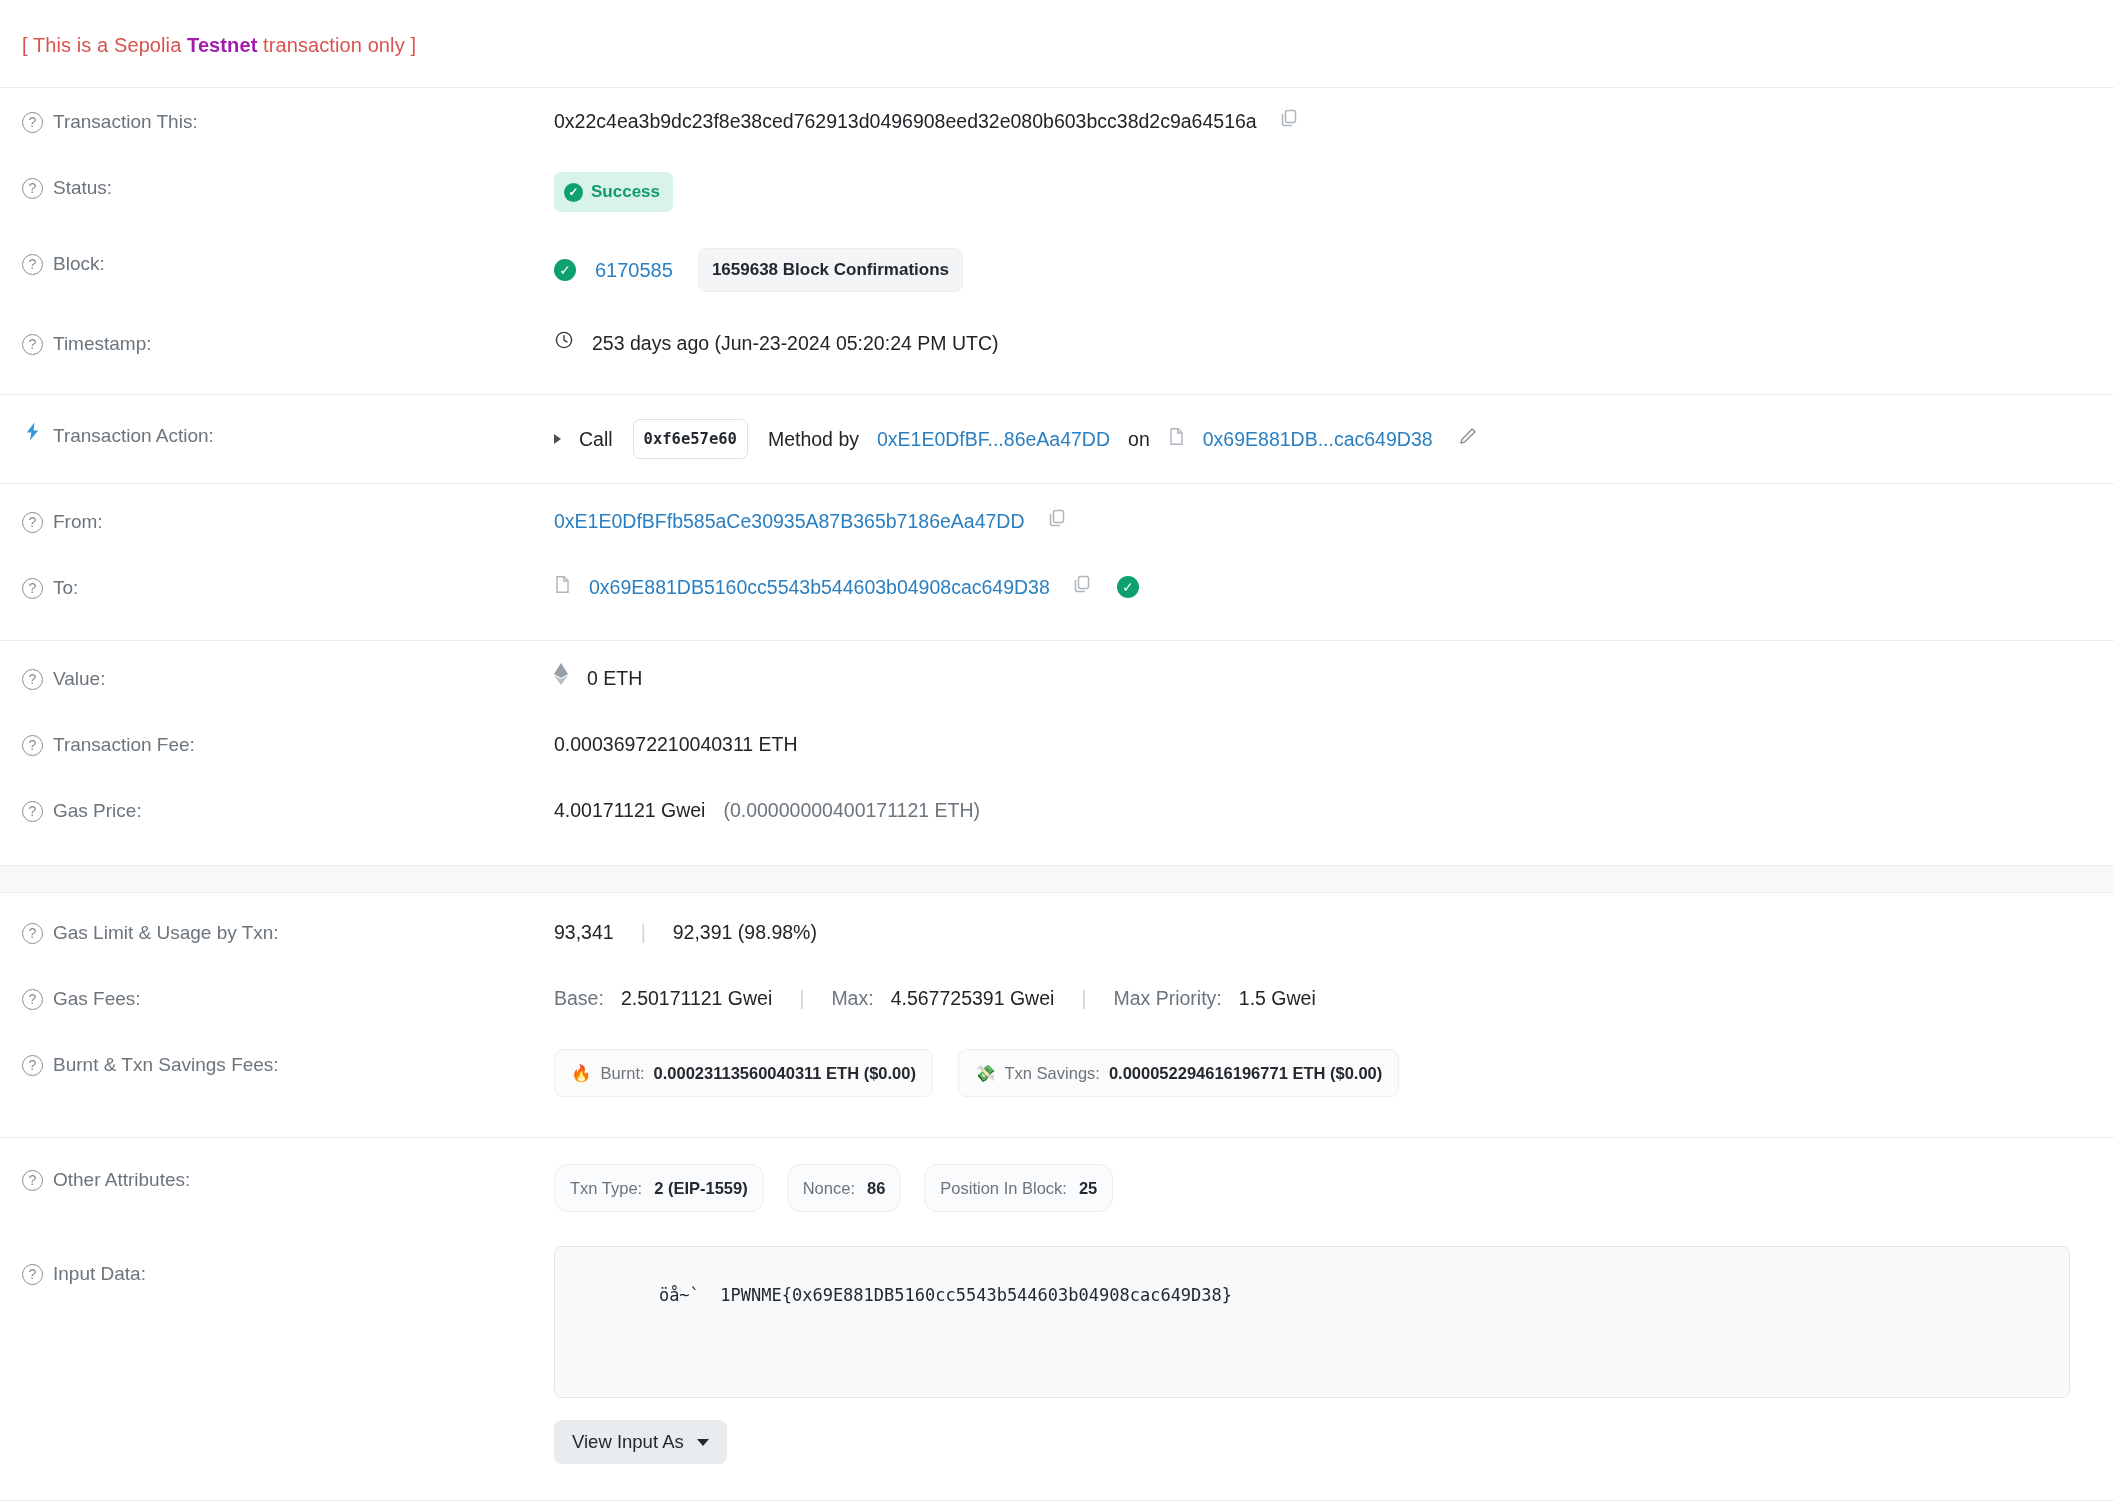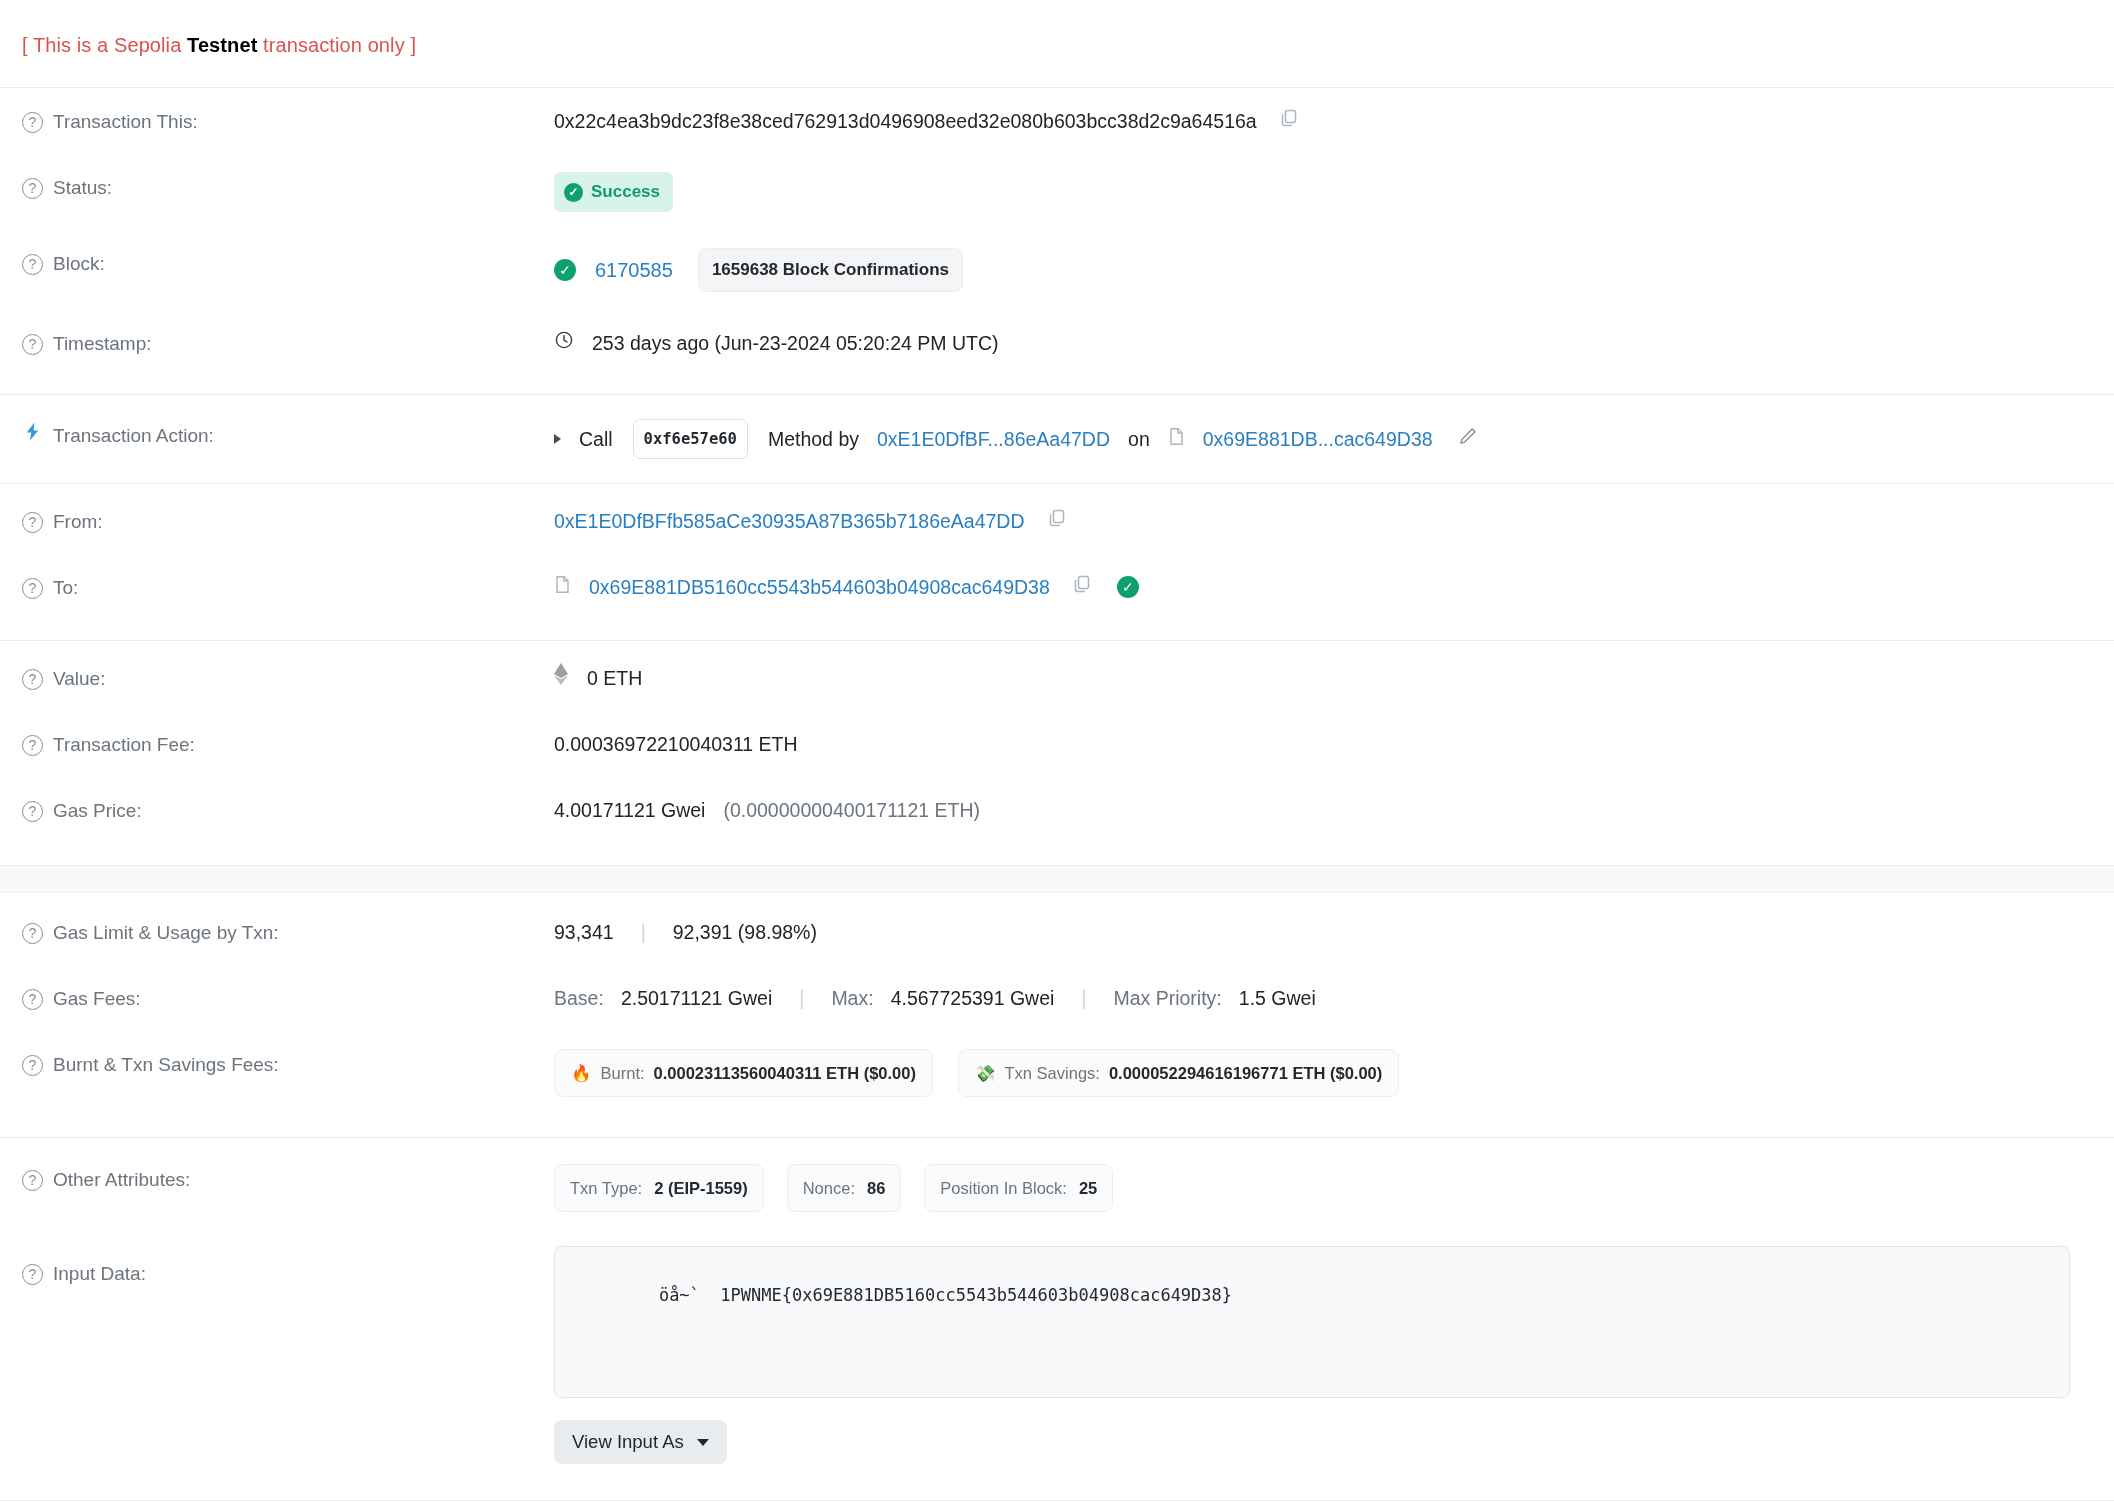--- a/index.html
+++ b/index.html
@@ -18,21 +18,21 @@
 
   .page { width: 2114px; padding: 0; }
 
   
   .testnet-banner {
     color: #d9534f;
     font-size: 20px;
     padding: 34px 22px 30px 22px;
     letter-spacing: 0.1px;
   }
-  .testnet-banner b { font-weight: 700; color: #000000; }
+  .testnet-banner b { font-weight: 700; color: #a21caf; }
 
   .hr { height: 1px; background: #e9ecef; width: 100%; }
 
   
   .row {
     display: flex;
     align-items: flex-start;
     padding: 0 22px;
     min-height: 60px;
   }
@@ -157,21 +157,21 @@
     color: #23292f;
     margin-right: 16px;
   }
   .fee-pill .k { color: #6c757d; }
   .fee-pill .v { font-weight: 700; }
 
   .attr-pill {
     display:inline-flex; align-items:center;
     border: 1px solid #eceef1;
     background: #fafbfc;
-    border-radius: 9px;
+    border-radius: 14px;
     padding: 8px 15px;
     font-size: 16.5px;
     color: #6c757d;
     margin-right: 14px;
   }
   .attr-pill b { color: #23292f; font-weight: 700; margin-left: 12px; }
 
   
   .inputbox {
     position: relative;

